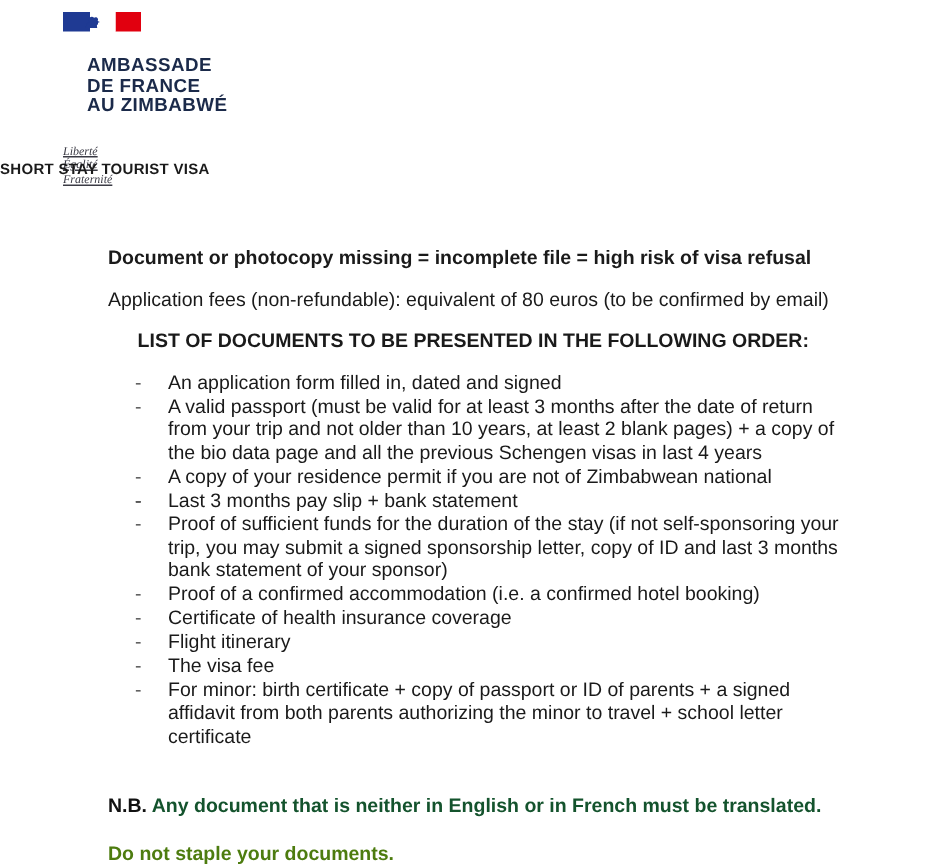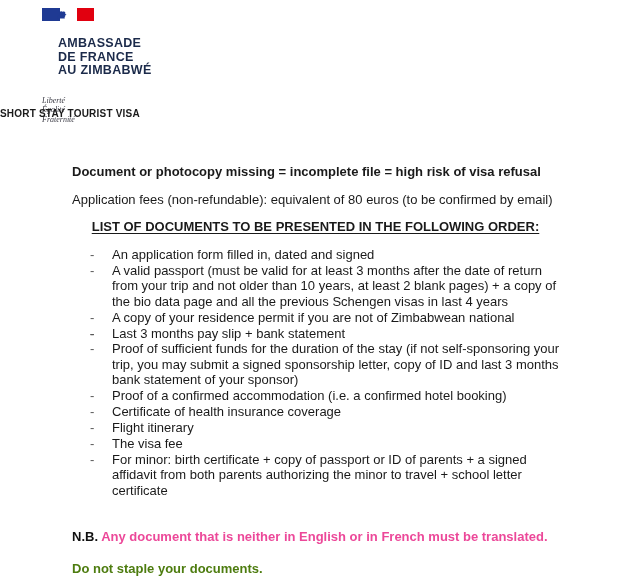--- a/index.html
+++ b/index.html
@@ -62,20 +62,21 @@
     color: #1b2a4a;
     margin: 16px;
   }
   .motto {
     margin-top: 18px;
     font-family: "Liberation Serif", serif;
     font-style: italic;
     font-size: 8px;
     line-height: 9.5px;
     color: #3b3b45;
+    text-decoration: underline;
   }
 
   
   .doc-title {
     position: absolute;
     left: 0;
     top: 108px;
     width: 518px;
     font-size: 10px;
     font-weight: bold;
@@ -99,21 +100,20 @@
   .list-heading {
     position: absolute;
     left: 0;
     top: 219px;
     width: 631px;
     text-align: center;
     font-size: 13px;
     font-weight: bold;
   }
   .list-heading span {
-    text-decoration: underline;
     text-underline-offset: 2px;
   }
 
   .doc-list {
     position: absolute;
     left: 88px;
     top: 247px;
     width: 472px;
     list-style: none;
     margin: 0;
@@ -135,21 +135,21 @@
 
   .nb-line {
     position: absolute;
     left: 72px;
     top: 529px;
     width: 530px;
     font-size: 13px;
     font-weight: bold;
   }
   .nb-label { color: #111111; }
-  .nb-text  { color: #ec4899; }
+  .nb-text  { color: #14532d; }
   .staple-line {
     position: absolute;
     left: 72px;
     top: 561px;
     width: 400px;
     font-size: 13px;
     font-weight: bold;
     color: #4d7c0f;
   }
 </style>

